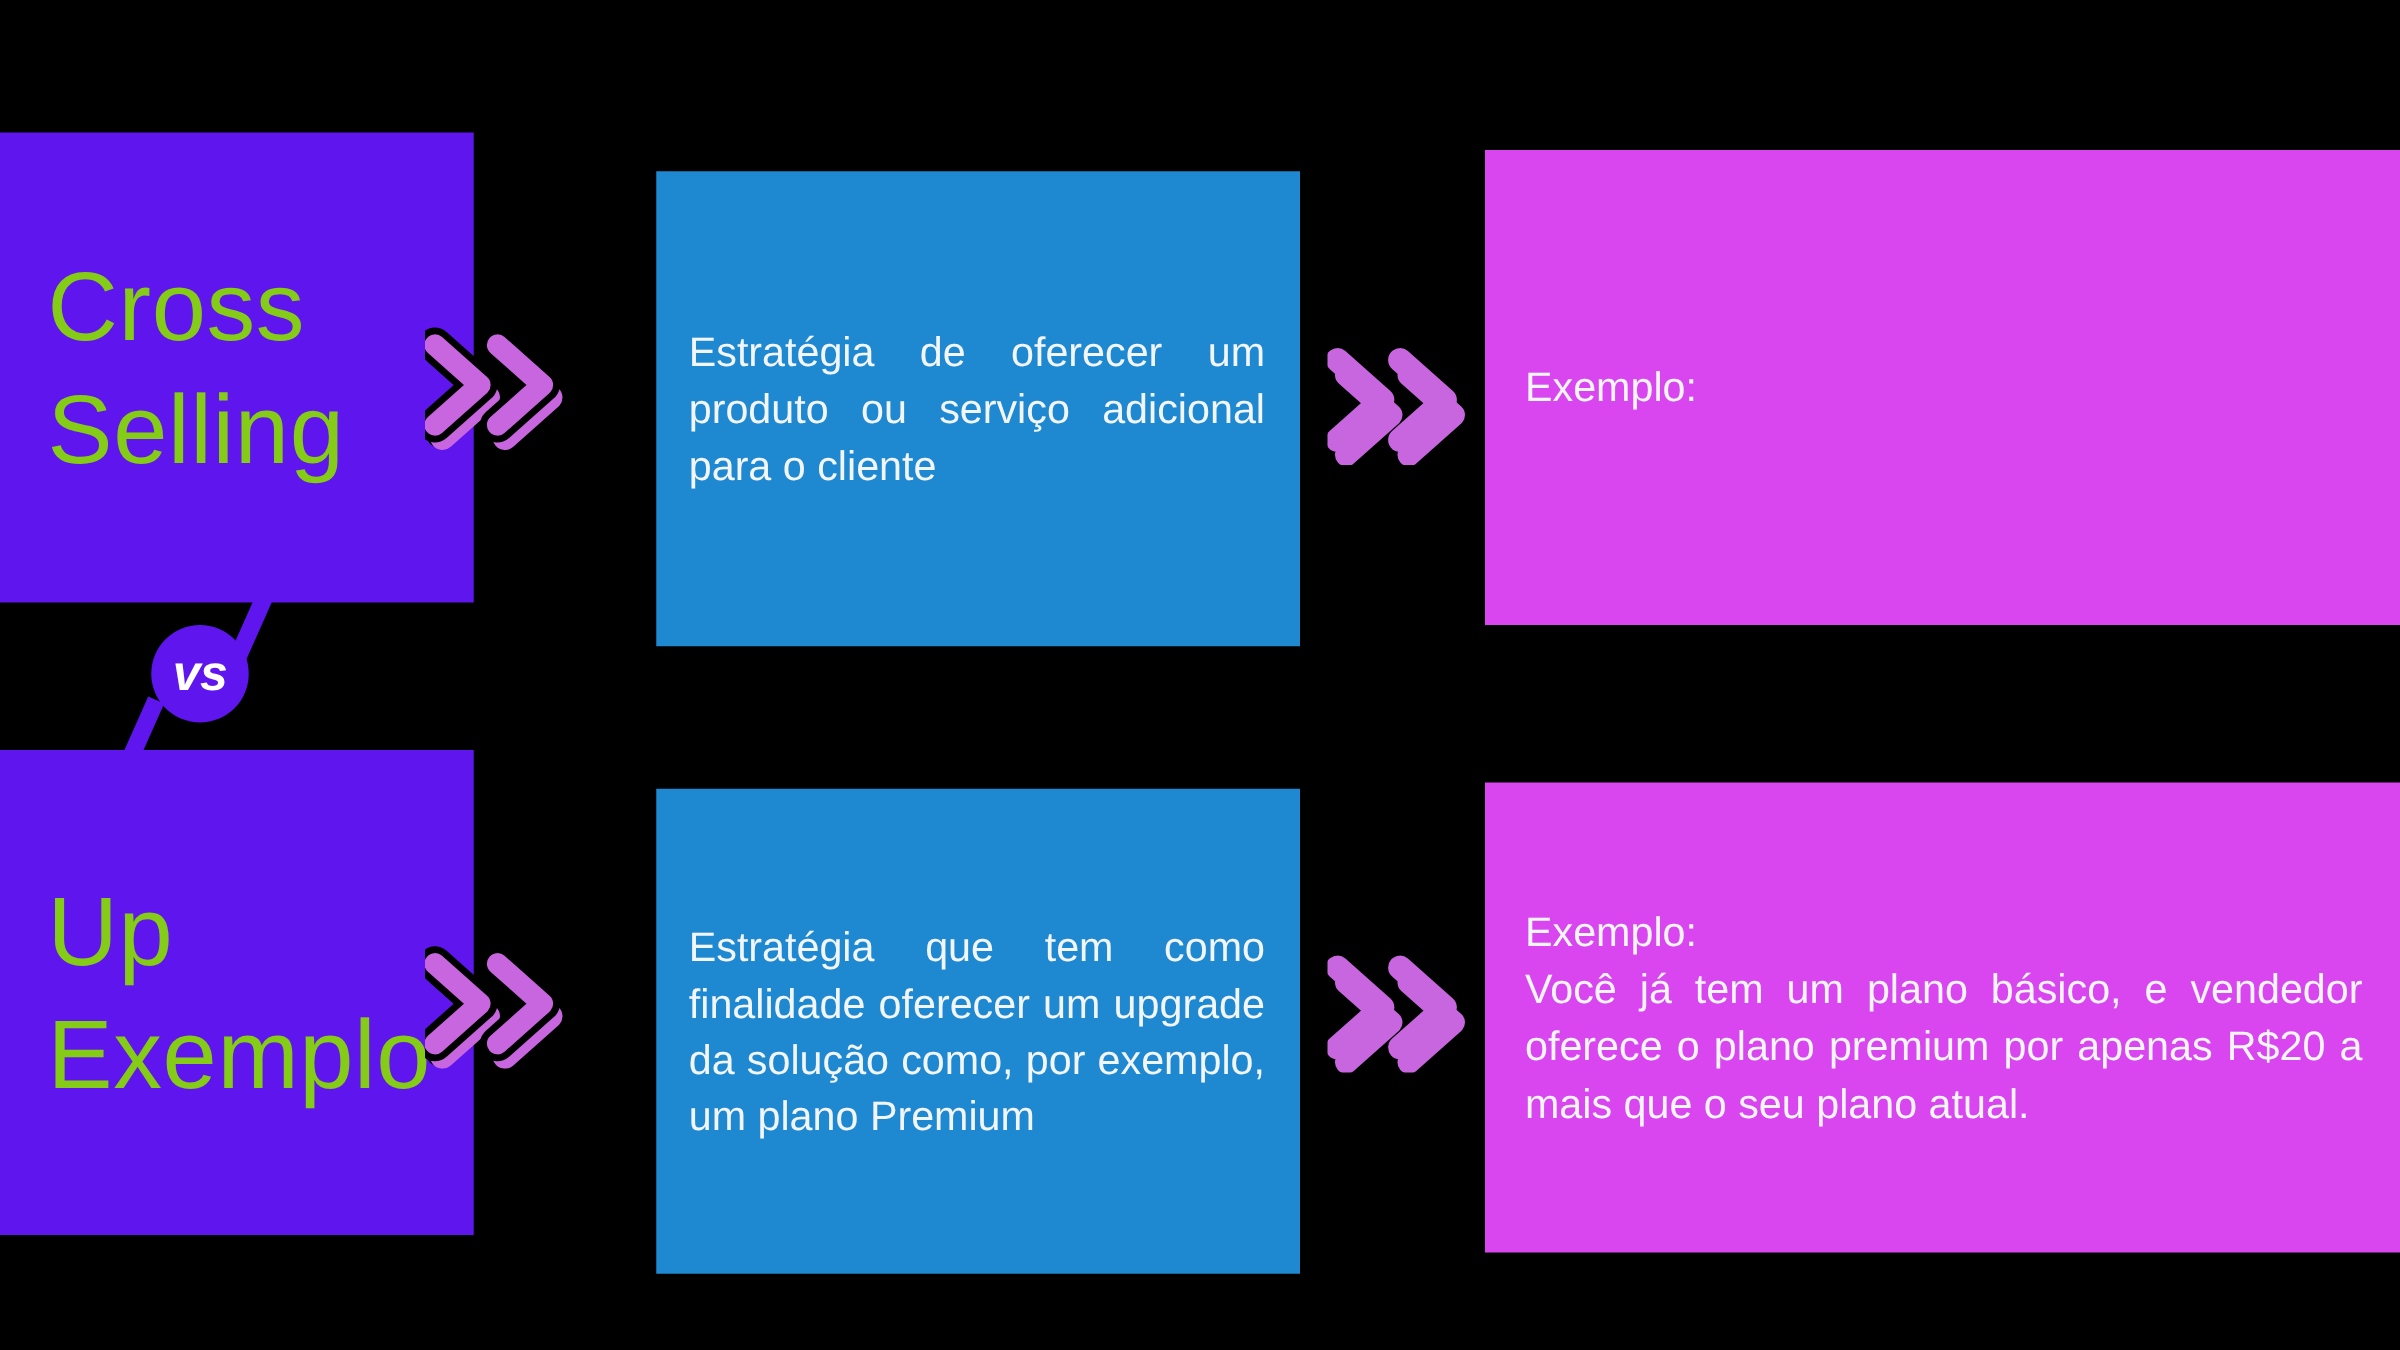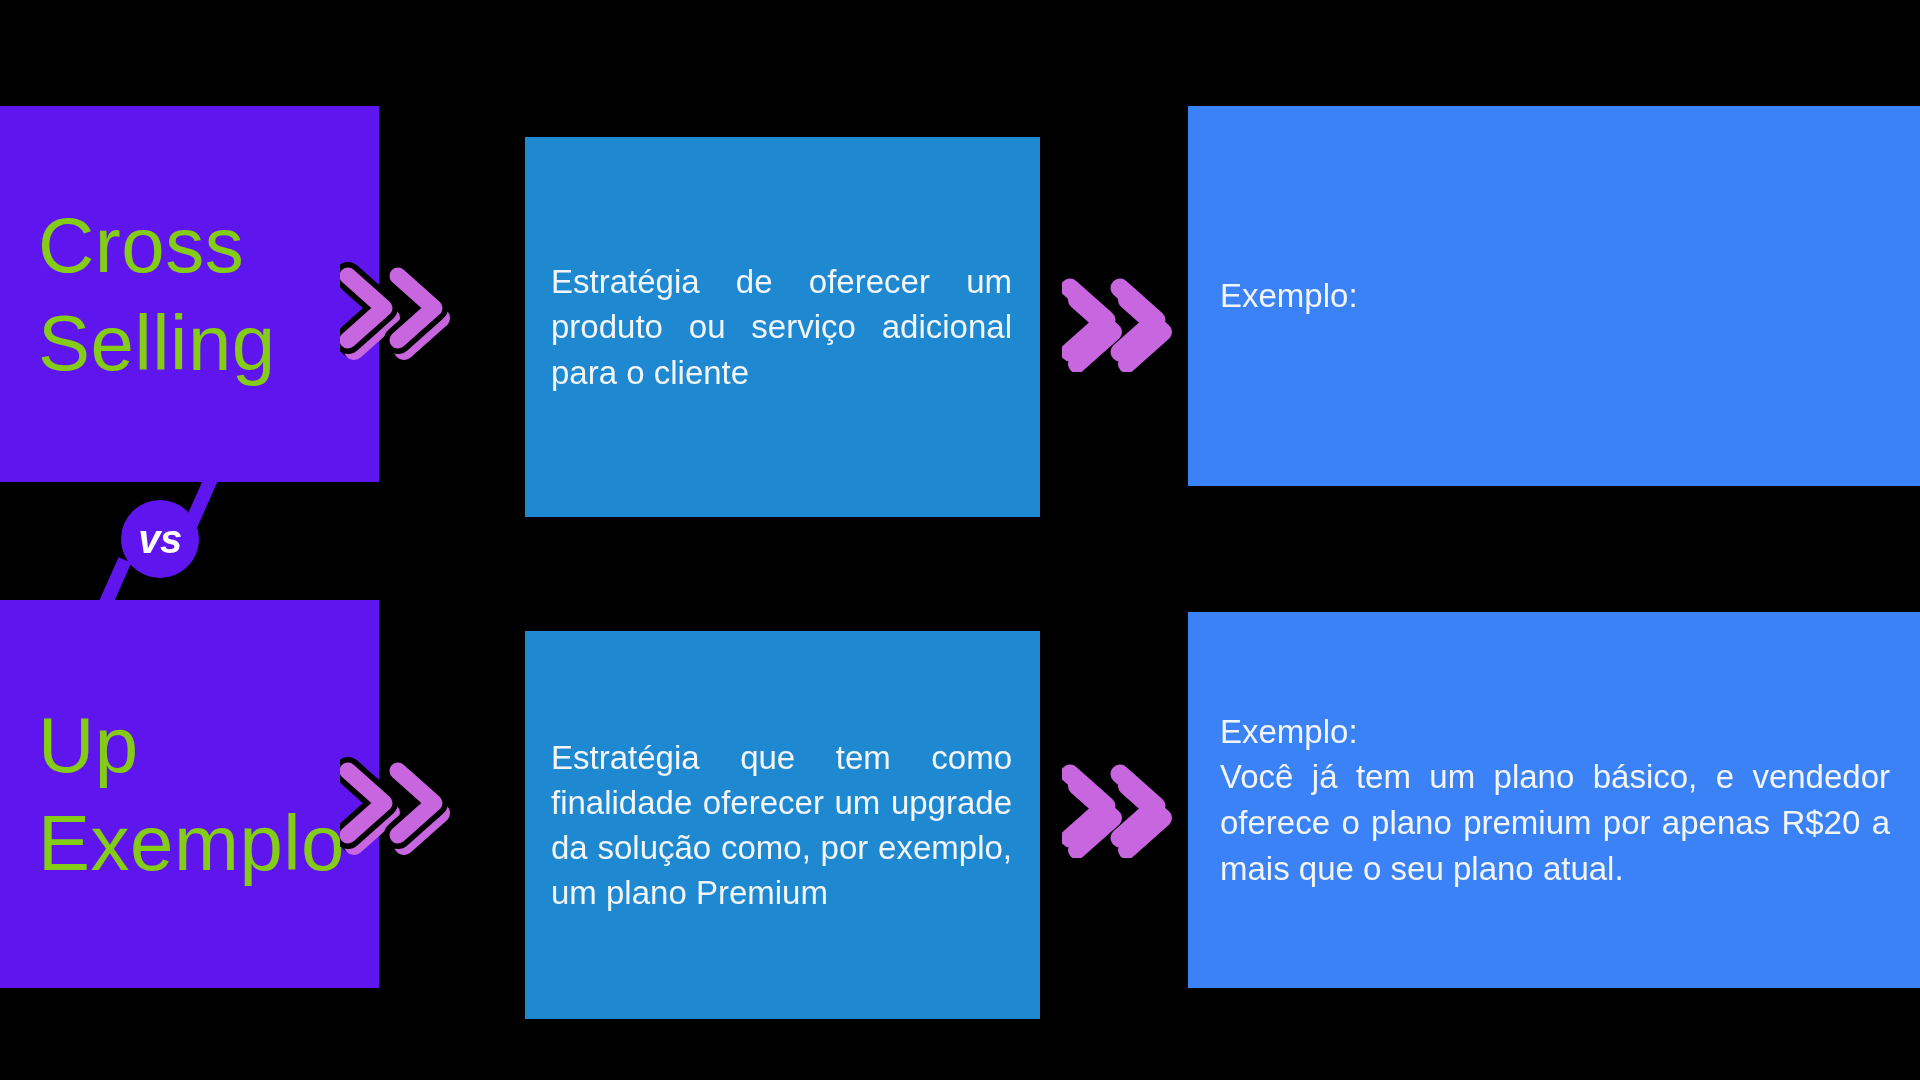--- a/index.html
+++ b/index.html
@@ -45,24 +45,25 @@
   .desc-box .desc-text {
     color: #F2F5FA;
     font-size: 33px;
     line-height: 1.37;
     text-align: justify;
     text-align-last: left;
     font-weight: 400;
     width: 100%;
   }
   .example-box {
-    background: #3b82f6;
+    background: #d946ef;
     display: flex;
     align-items: center;
     padding: 26px 30px 26px 32px;
+    margin-top: 14px;
   }
   .example-box .example-text {
     color: #F2F5FA;
     font-size: 33px;
     line-height: 1.38;
     font-weight: 400;
     width: 100%;
   }
   .example-box .example-text .just {
     display: block;

